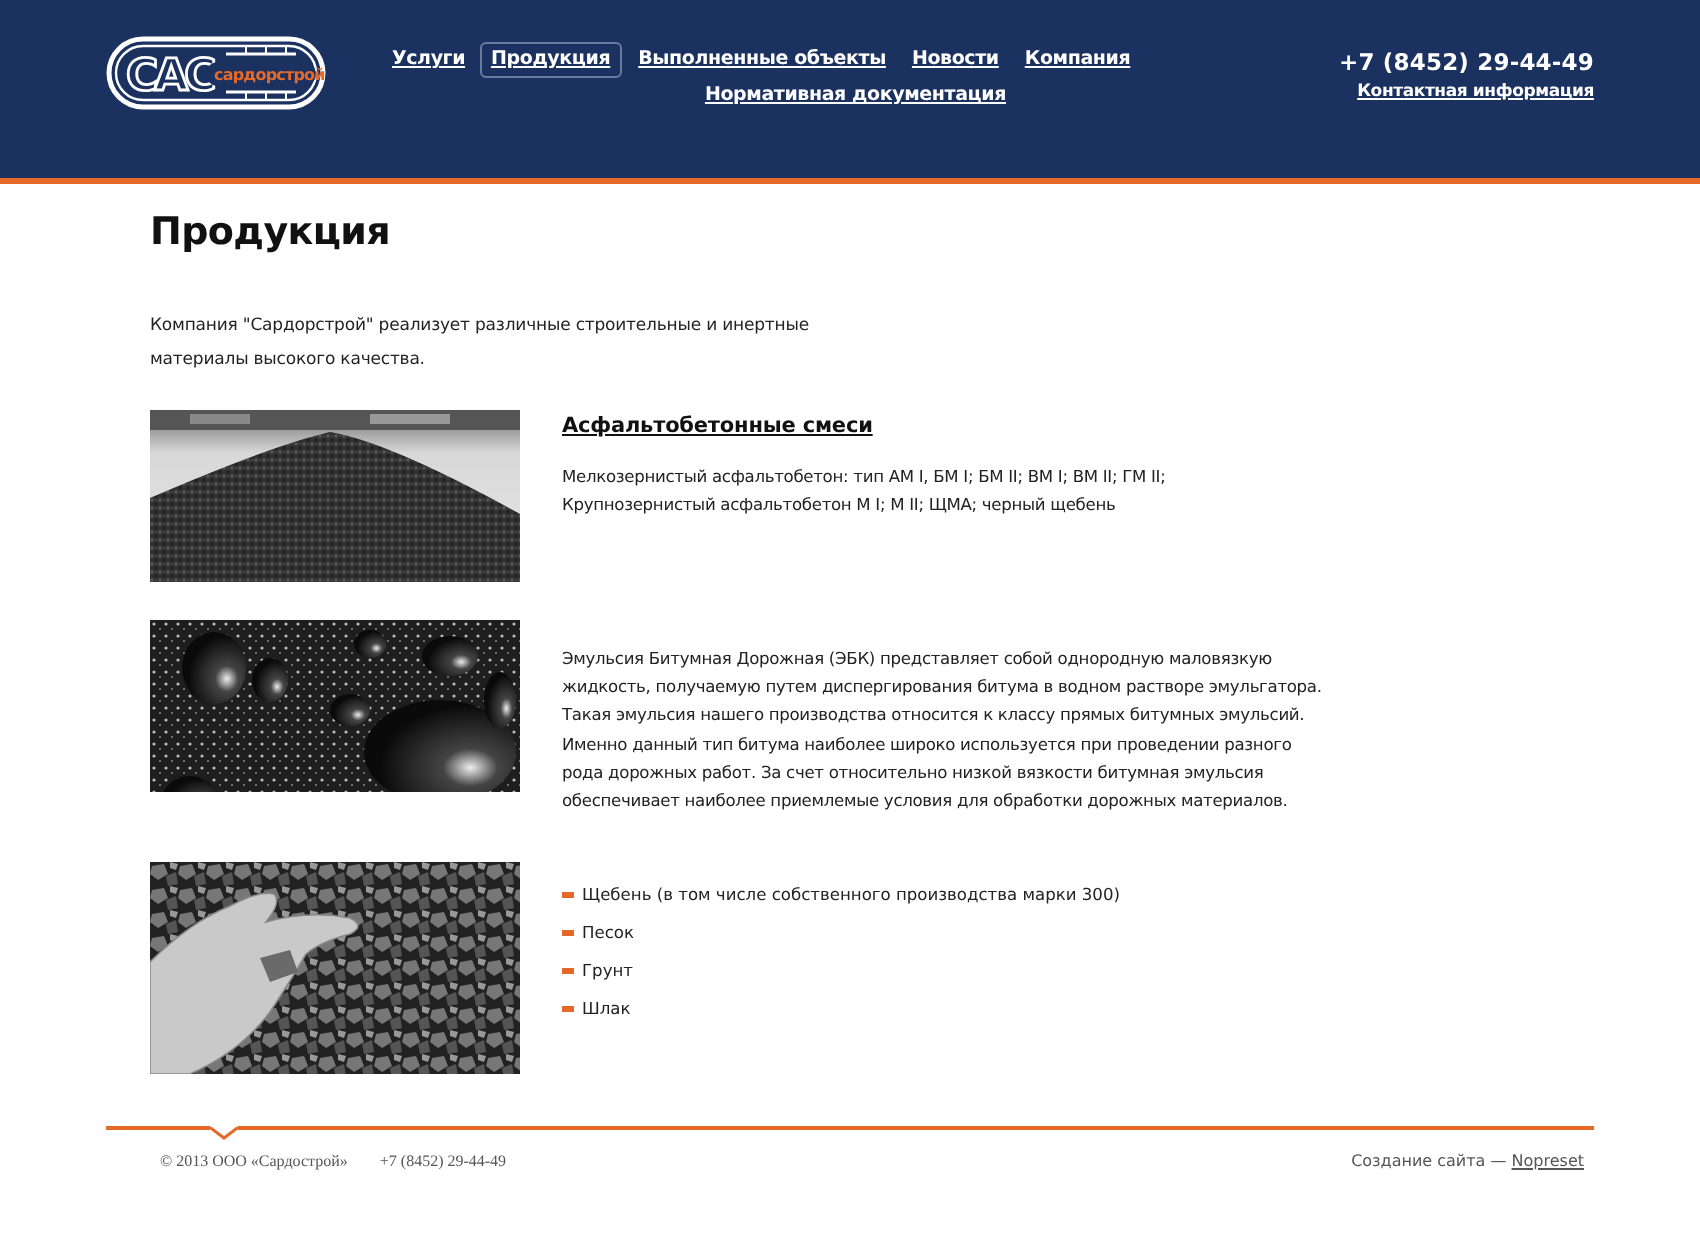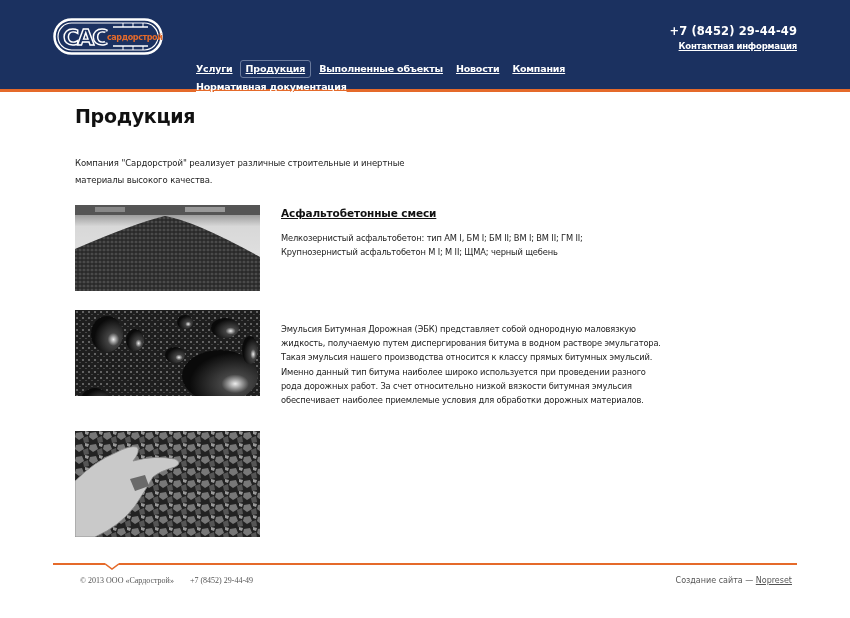--- a/index.html
+++ b/index.html
@@ -1,23 +1,23 @@
 <!DOCTYPE html>
 <html><head>
 <meta charset="utf-8">
 <style>
   * { box-sizing: border-box; margin: 0; padding: 0; }
   html, body { width: 850px; height: 618px; background: #ffffff; overflow: hidden; }
   body { font-family: "DejaVu Sans", sans-serif; color: #111; position: relative; }
 
   .header { position: absolute; left: 0; top: 0; width: 850px; height: 92px; background: #1b3160; border-bottom: 3px solid #e56a2a; }
   .logo { position: absolute; left: 53px; top: 18px; width: 110px; height: 37px; }
-  .nav { position: absolute; left: 196px; top: 21px; width: 320px; margin-top: 39px; }
+  .nav { position: absolute; left: 196px; top: 21px; width: 320px; }
   .nav-row { display: flex; align-items: center; height: 18px; }
-  .nav-row + .nav-row { margin-top: 0px; }
+  .nav-row + .nav-row { margin-top: 0px; justify-content: flex-end; }
   .nav a { color: #ffffff; font-size: 9.5px; font-weight: bold; text-decoration: underline; margin-right: 13px; white-space: nowrap; letter-spacing: -0.2px; display: inline-block; line-height: 16px; }
   .nav a.active { border: 1px solid #6a7a9c; border-radius: 3px; padding: 0 5px; margin-left: -6px; margin-right: 8px; }
   .contacts { position: absolute; right: 53px; top: 24px; text-align: right; }
   .phone { color: #ffffff; font-size: 11.5px; font-weight: bold; letter-spacing: 0.1px; }
   .contact-link { display: block; color: #ffffff; font-size: 8.5px; font-weight: bold; text-decoration: underline; margin-top: 3px; letter-spacing: -0.2px; }
 
   .title { position: absolute; left: 75px; top: 105px; font-size: 19px; font-weight: bold; letter-spacing: -0.3px; color: #111; }
   .intro { position: absolute; left: 75px; top: 155px; width: 380px; font-size: 8.5px; line-height: 17px; color: #222; letter-spacing: -0.1px; }
 
   .product { position: absolute; left: 75px; width: 700px; }
@@ -158,20 +158,26 @@
           <polygon points="10,0 14,1 13,4 10,3" fill="#999"></polygon>
         </pattern>
       </defs>
       <rect width="185" height="106" fill="url(#stones)"></rect>
       <path d="M0 50 Q20 30 40 22 Q55 14 62 16 Q66 20 58 30 Q80 24 100 28 Q108 32 100 36 Q85 40 78 46 Q70 60 60 75 Q45 95 20 106 L0 106 Z" fill="#c9c9c9"></path>
       <path d="M0 50 Q20 30 40 22 Q55 14 62 16 Q66 20 58 30 Q80 24 100 28 Q108 32 100 36 Q85 40 78 46 Q70 60 60 75 Q45 95 20 106 L0 106 Z" fill="none" stroke="#888" stroke-width="0.8"></path>
       <polygon points="55,48 70,44 74,55 60,60" fill="#6a6a6a"></polygon>
     </svg>
   </div>
   <div class="body">
+    <ul>
+      <li><span class="dash"></span><span>Щебень (в том числе собственного производства марки 300)</span></li>
+      <li><span class="dash"></span><span>Песок</span></li>
+      <li><span class="dash"></span><span>Грунт</span></li>
+      <li><span class="dash"></span><span>Шлак</span></li>
+    </ul>
   </div>
 </div>
 
 <div class="footer-line"></div>
 <svg class="footer-notch" viewBox="0 0 14 8">
   <rect x="0" y="0" width="14" height="2" fill="#fff"></rect>
   <polyline points="0,0.75 7,6 14,0.75" fill="none" stroke="#e56a2a" stroke-width="1.5"></polyline>
 </svg>
 <div class="footer-left">
   <span>© 2013 ООО «Сардострой»</span>

